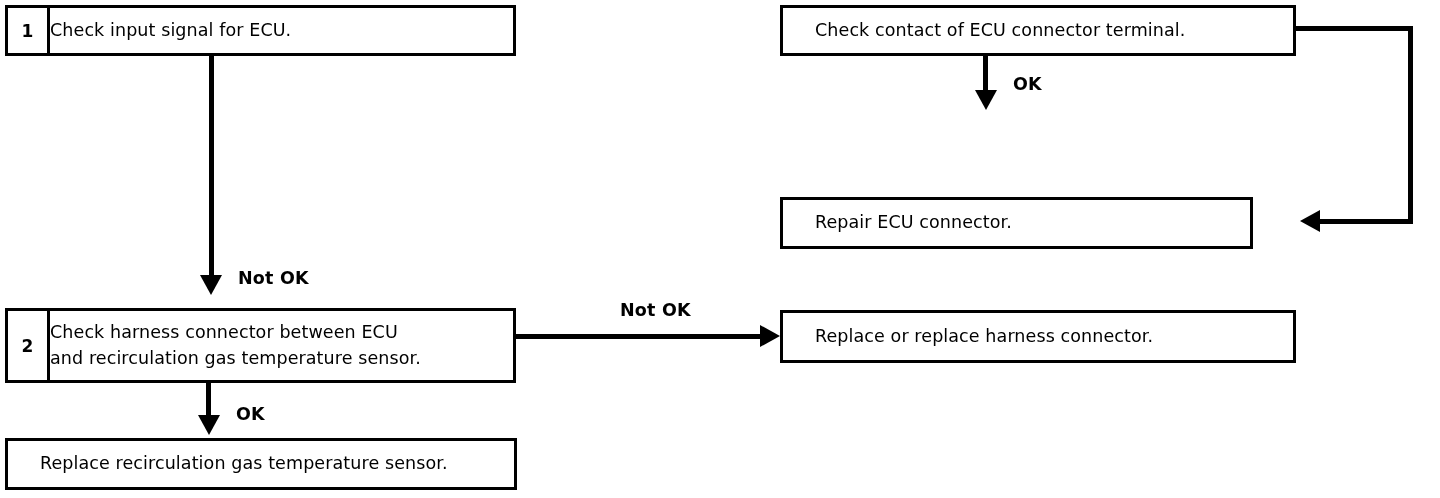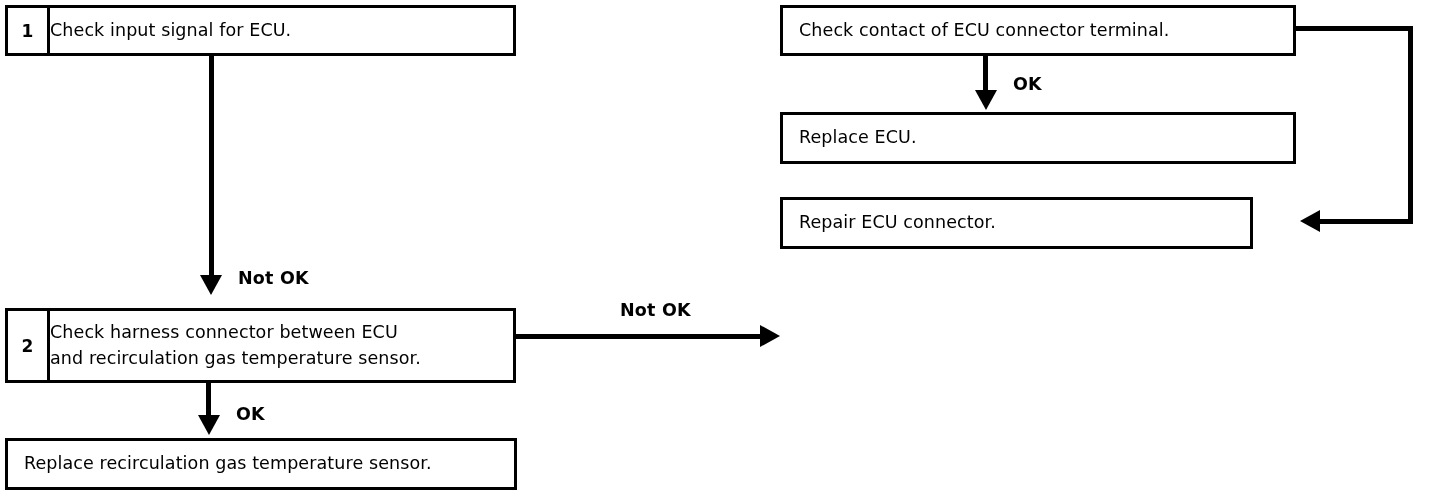--- a/index.html
+++ b/index.html
@@ -37,21 +37,21 @@
   }
   .node-text {
     padding-right: 8px;
     font-size: 17.5px;
     color: #000000;
     line-height: 1.45;
     letter-spacing: 0.1px;
     white-space: pre-line;
   }
   .node.plain .node-text {
-    padding-left: 16px;
+    padding-left: 32px;
     text-align: center;
   }
   .conn {
     position: absolute;
     background: #000000;
   }
   .vline { width: 5px; }
   .hline { height: 5px; }
   .arrow-down {
     position: absolute;
@@ -119,27 +119,27 @@
   <div class="edge-label" style="left:620px; top:300px;">Not OK</div>
 
   <div class="node plain" style="left:780px; top:5px; width:516px; height:51px;">
     <div class="node-text">Check contact of ECU connector terminal.</div>
   </div>
 
   <div class="conn vline" style="left:983px; top:56px; width:5px; height:40px;"></div>
   <div class="arrow-down" style="left:975px; top:90px;"></div>
   <div class="edge-label" style="left:1013px; top:74px;">OK</div>
 
-  <div class="node plain" style="left:780px; top:112px; width:516px; height:52px;">
-    <div class="node-text">Replace ECU.</div>
-  </div>
 
   <div class="node plain" style="left:780px; top:197px; width:473px; height:52px;">
     <div class="node-text">Repair ECU connector.</div>
   </div>
 
   <div class="conn hline" style="left:1294px; top:26px; width:119px; height:5px;"></div>
   <div class="conn vline" style="left:1408px; top:26px; width:5px; height:196px;"></div>
   <div class="conn hline" style="left:1320px; top:219px; width:93px; height:5px;"></div>
   <div class="arrow-left" style="left:1300px; top:210px;"></div>
 
+  <div class="node plain" style="left:780px; top:310px; width:516px; height:53px;">
+    <div class="node-text">Replace or replace harness connector.</div>
+  </div>
 
 </div>
 
 </body></html>

